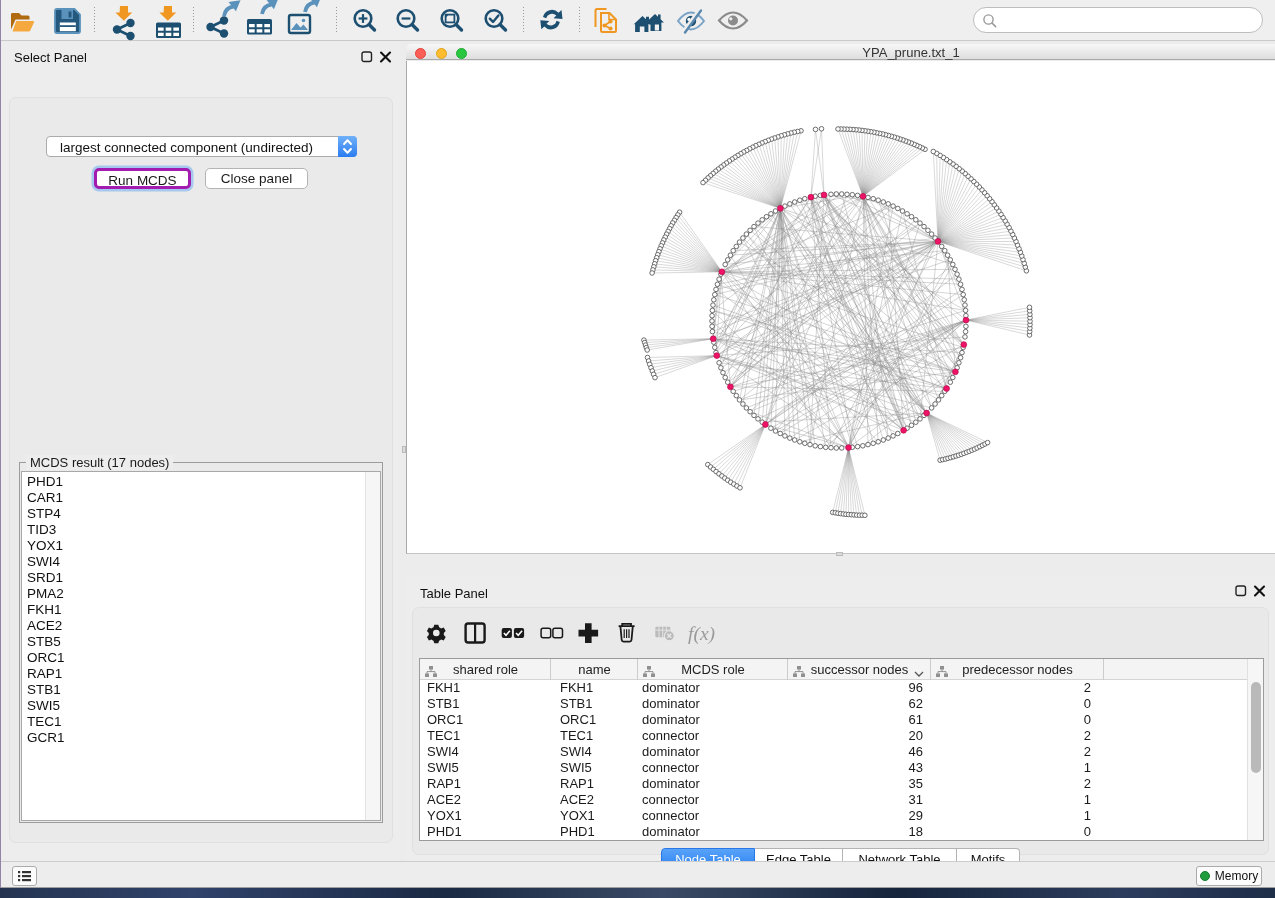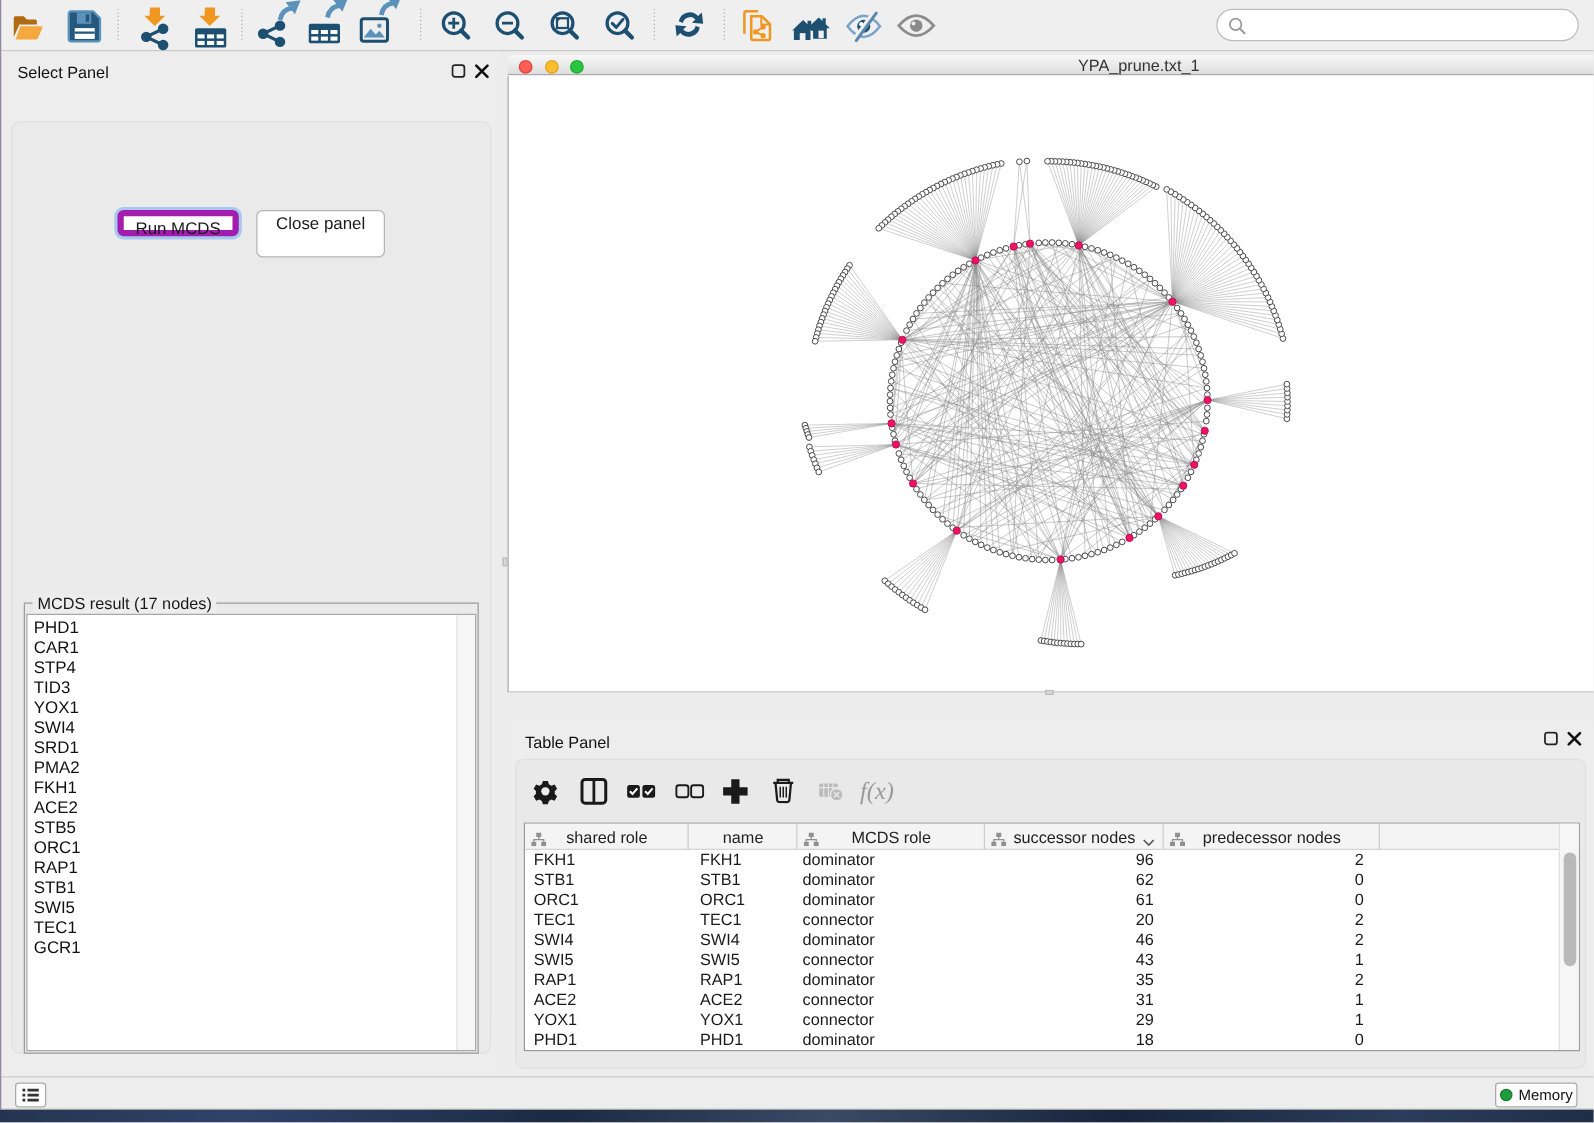--- a/index.html
+++ b/index.html
@@ -174,23 +174,30 @@
       </svg>
 </div>
   </div>
 <div id="cpanel">
     <div class="abs ptitle" style="left:13px;top:8px">Select Panel</div>
     <svg class="abs" style="left:360px;top:9px" width="32" height="12" viewBox="0 0 32 12">
 <rect x="1" y="1" width="9.5" height="9.5" rx="2" fill="none" stroke="#222" stroke-width="1.4"></rect>
 <path d="M20 1.5 l9 9 M29 1.5 l-9 9" stroke="#111" stroke-width="2.1" stroke-linecap="round"></path>
     </svg>
     <div class="subpanel" style="left:8px;top:55px;width:384px;height:746px"></div>
-    <div class="abs" style="left:93px;top:126px;width:97px;height:21px;background:#fff;border:5px solid #a21caf;border-radius:5px;box-shadow:0 0 0 2.5px #a6c8ef;text-align:center;line-height:19px;font-size:13.5px">Run MCDS</div>
-    <div class="abs" style="left:204px;top:126px;width:103px;height:38px;background:#fff;border:1px solid #b4b4b4;border-radius:5px;text-align:center;line-height:19px;font-size:13.5px">Close panel</div>
-    <div class="abs" style="left:18px;top:440px;width:364px;height:361px;border:1px solid #9c9c9c">
+    <div class="abs" style="left:45px;top:94px;width:311px;height:21px;background:#fff;border:1px solid #ababab;border-radius:4px">
+<div class="abs" style="left:13px;top:2.5px;font-size:13.5px;color:#111">largest connected component (undirected)</div>
+<div class="abs" style="right:-1px;top:-1px;width:19px;height:21px;background:linear-gradient(#70b1fa,#2b7cf0);border-radius:0 4px 4px 0">
+<svg width="19" height="21" viewBox="0 0 19 21">
+          <path d="M6 8 l3.5-3.8 l3.5 3.8 M6 13 l3.5 3.8 l3.5-3.8" fill="none" stroke="#fff" stroke-width="2" stroke-linecap="round" stroke-linejoin="round"></path>
+        </svg></div>
+    </div>
+    <div class="abs" style="left:93px;top:126px;width:97px;height:21px;background:#fff;border:3px solid #a21caf;border-radius:5px;box-shadow:0 0 0 2.5px #a6c8ef;text-align:center;line-height:19px;font-size:13.5px">Run MCDS</div>
+    <div class="abs" style="left:204px;top:126px;width:103px;height:21px;background:#fff;border:1px solid #b4b4b4;border-radius:5px;text-align:center;line-height:19px;font-size:13.5px">Close panel</div>
+    <div class="abs" style="left:18px;top:420px;width:364px;height:361px;border:1px solid #9c9c9c">
 <div class="abs" style="left:6px;top:-8px;background:#ededed;padding:0 4px;font-size:13px">MCDS result (17 nodes)</div>
 <div class="abs" style="left:1px;top:8px;width:360px;height:350px;background:#fff;border:1px solid #a8a8a8">
 <div class="abs" style="left:5px;top:2px;font-size:13.5px;color:#111">
           <div style="height:16px;line-height:16px">PHD1</div>
           <div style="height:16px;line-height:16px">CAR1</div>
           <div style="height:16px;line-height:16px">STP4</div>
           <div style="height:16px;line-height:16px">TID3</div>
           <div style="height:16px;line-height:16px">YOX1</div>
           <div style="height:16px;line-height:16px">SWI4</div>
           <div style="height:16px;line-height:16px">SRD1</div>
@@ -731,20 +738,26 @@
 <div class="abs" style="left:7px">PHD1</div>
         <div class="abs" style="left:140px">PHD1</div>
 <div class="abs" style="left:222px">dominator</div>
         <div class="abs num" style="left:368px;width:135px">18</div>
 <div class="abs num" style="left:511px;width:160px">0</div>
       </div>
       <div class="abs" style="right:0;top:0;width:16px;height:181px;background:#f6f6f6;border-left:1px solid #e0e0e0">
         <div style="position:absolute;left:2.5px;top:23px;width:10px;height:91px;background:#b9b9b9;border-radius:5px"></div>
       </div>
     </div>
+    <div class="tabrow" style="left:255px;top:271px;height:22px">
+<div class="tab first sel" style="width:94px;height:22px">Node Table</div>
+<div class="tab" style="width:88px;height:22px">Edge Table</div>
+<div class="tab" style="width:114px;height:22px">Network Table</div>
+<div class="tab last" style="width:63px;height:22px">Motifs</div>
+    </div>
   </div>
 <div id="statusbar">
     <div class="abs" style="left:12px;top:4px;width:25px;height:20px;background:#fcfcfc;border:1px solid #ababab;border-radius:3px">
 <svg width="23" height="18" viewBox="0 0 23 18">
         <g fill="#333">
           <rect x="5" y="4" width="2.2" height="2.2"></rect>
           <rect x="5" y="8" width="2.2" height="2.2"></rect>
           <rect x="5" y="12" width="2.2" height="2.2"></rect>
           <rect x="9" y="4" width="9" height="2.2"></rect>
           <rect x="9" y="8" width="9" height="2.2"></rect>

